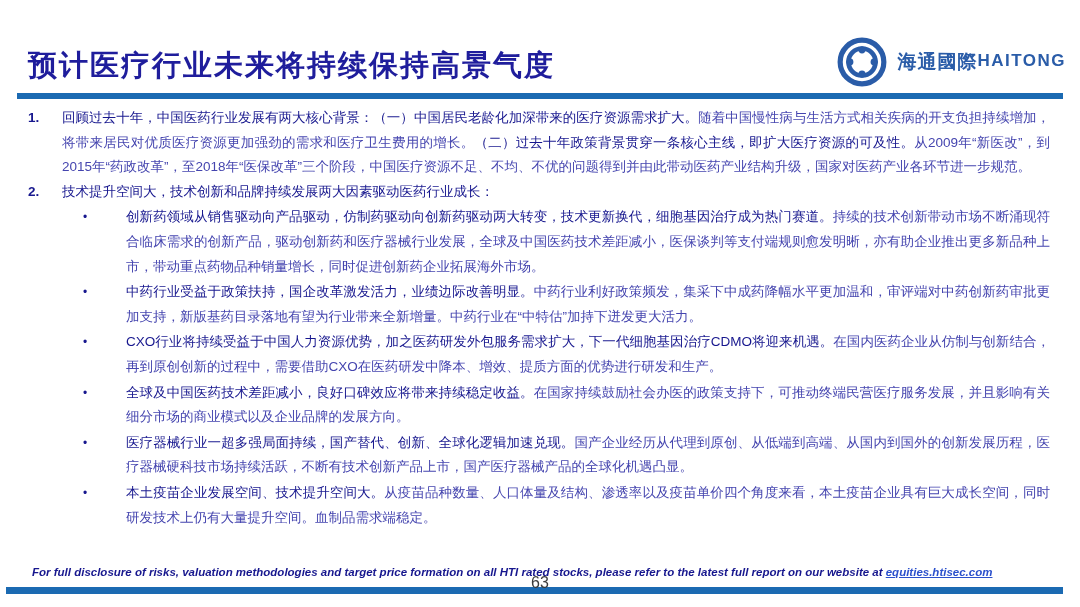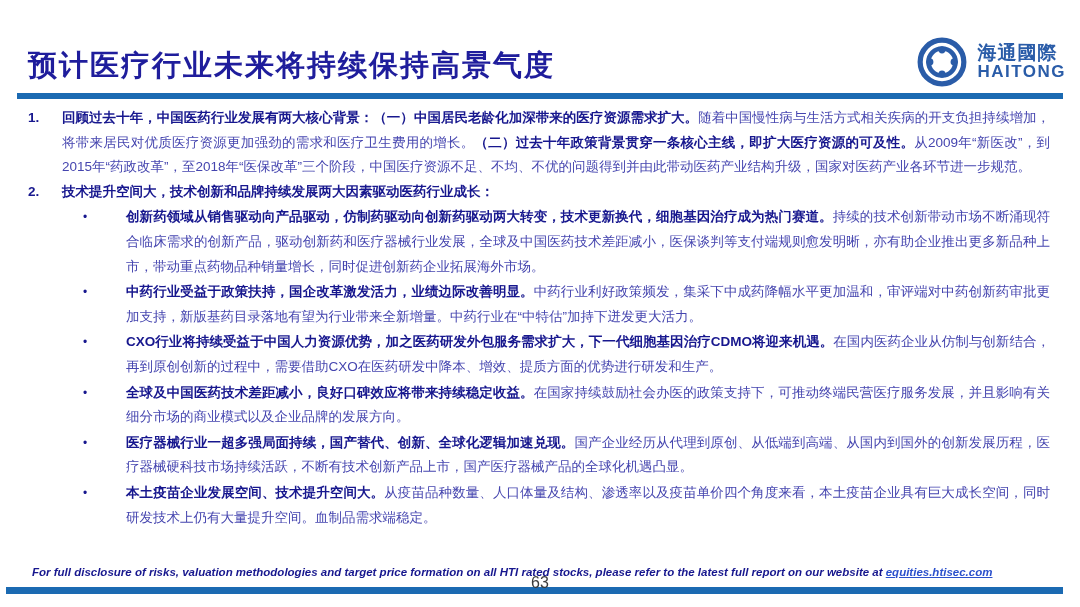--- a/index.html
+++ b/index.html
@@ -20,32 +20,32 @@
 
   
   .header{display:flex;justify-content:space-between;align-items:flex-start;padding:6px 14px 0 28px;}
   .title{
     margin:16px 0 0 0;
     font-family:"Liberation Serif","DejaVu Serif",serif;
     font-size:29px;font-weight:bold;letter-spacing:2px;
     color:var(--title-color);
   }
   .logo{display:flex;align-items:center;gap:9px;padding-top:6px;}
-  .logo-text{display:flex;flex-direction:column;line-height:1.08;justify-content:flex-end;}
+  .logo-text{display:flex;line-height:1.08;justify-content:flex-end;}
   .logo-cn{font-size:19px;font-weight:bold;color:var(--logo-color);letter-spacing:1px;}
   .logo-en{font-size:17px;font-weight:bold;color:var(--logo-color);letter-spacing:1.5px;}
   .title-rule{height:6px;background:var(--accent-bar-color);margin:5px 17px 0 17px;}
 
   
   .content{padding:7px 30px 0 28px;}
   .item{display:flex;}
   .item-number{flex:none;width:34px;font-weight:bold;font-size:13.5px;line-height:24.6px;color:var(--bold-text-color);}
   .item-body{flex:1;min-width:0;}
   .rich{text-align:justify;font-size:13.5px;line-height:24.6px;}
-  .seg-b{font-weight:bold;color:var(--bold-text-color);}
+  .seg-b{font-weight:normal;color:var(--bold-text-color);}
   .seg-r{color:var(--regular-text-color);}
   .bullet{display:flex;margin-top:1px;}
   .bullet-marker{flex:none;width:43px;padding-left:21px;font-size:12px;line-height:24.6px;color:var(--bold-text-color);}
   .bullet .rich{flex:1;min-width:0;}
 
   
   .disclaimer{
     position:absolute;left:32px;right:16px;top:542px;
     font-size:11.5px;font-style:italic;font-weight:bold;
     color:var(--bold-text-color);white-space:nowrap;

